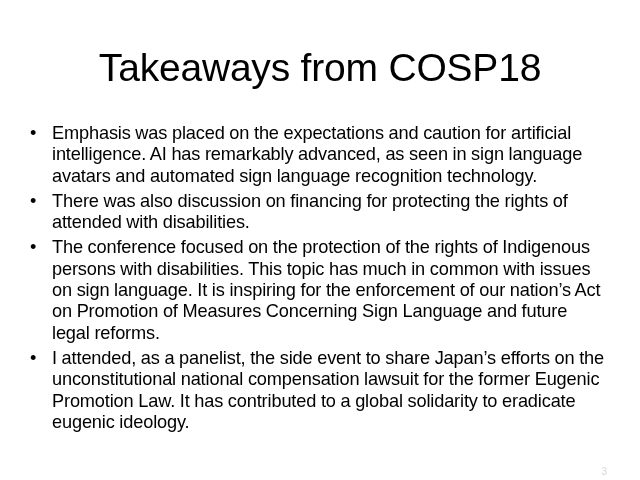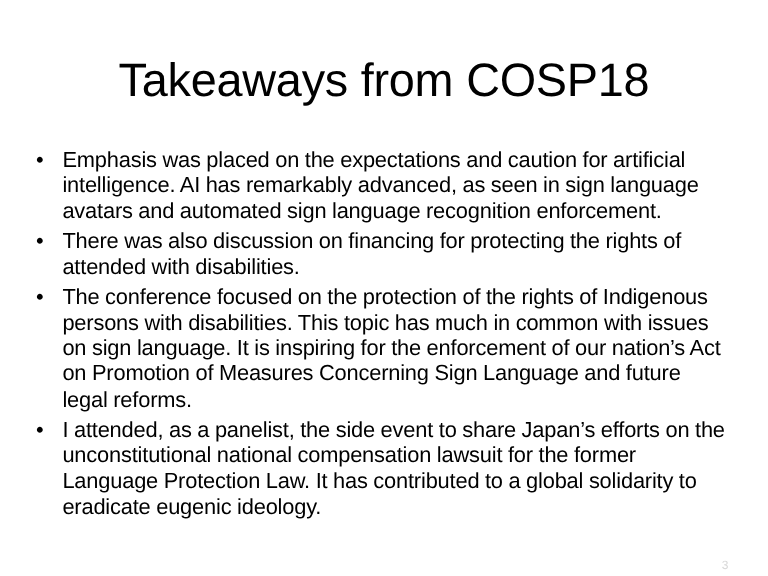--- a/index.html
+++ b/index.html
@@ -88,36 +88,36 @@
 
 <div class="slide">
 
   <div class="slide-title">Takeaways from COSP18</div>
 
   <div class="body-area">
     <ul class="bullet-list">
 
       <li class="bullet-item">
         <span class="bullet-marker">•</span>
-        <span class="bullet-text">Emphasis was placed on the expectations and caution for artificial intelligence. AI has remarkably advanced, as seen in sign language avatars and automated sign language recognition enforcement.</span>
+        <span class="bullet-text">Emphasis was placed on the expectations and caution for artificial intelligence. AI has remarkably advanced, as seen in sign language avatars and automated sign language recognition technology.</span>
       </li>
 
       <li class="bullet-item">
         <span class="bullet-marker">•</span>
         <span class="bullet-text">There was also discussion on financing for protecting the rights of attended with disabilities.</span>
       </li>
 
       <li class="bullet-item">
         <span class="bullet-marker">•</span>
         <span class="bullet-text">The conference focused on the protection of the rights of Indigenous persons with disabilities. This topic has much in common with issues on sign language. It is inspiring for the enforcement of our nation’s Act on Promotion of Measures Concerning Sign Language and future legal reforms.</span>
       </li>
 
       <li class="bullet-item">
         <span class="bullet-marker">•</span>
-        <span class="bullet-text">I attended, as a panelist, the side event to share Japan’s efforts on the unconstitutional national compensation lawsuit for the former Language Protection Law. It has contributed to a global solidarity to eradicate eugenic ideology.</span>
+        <span class="bullet-text">I attended, as a panelist, the side event to share Japan’s efforts on the unconstitutional national compensation lawsuit for the former Eugenic Promotion Law. It has contributed to a global solidarity to eradicate eugenic ideology.</span>
       </li>
 
     </ul>
   </div>
 
   <div class="page-number">3</div>
 
 </div>
 
 </body></html>

